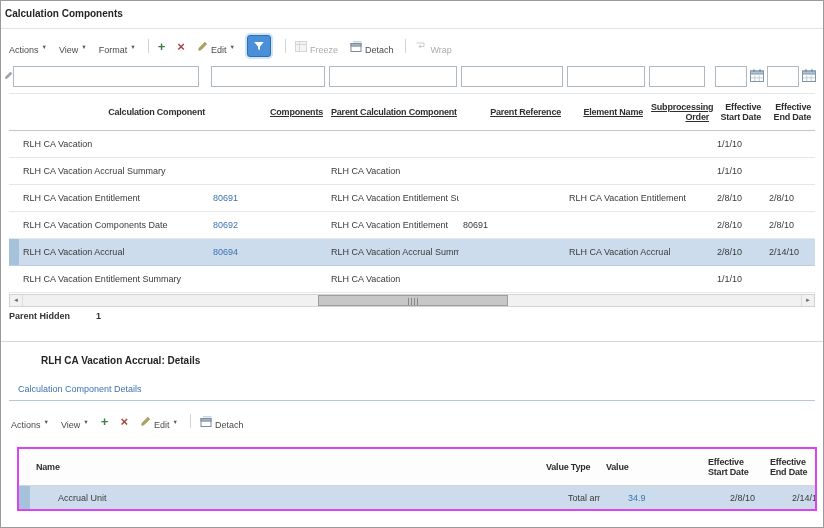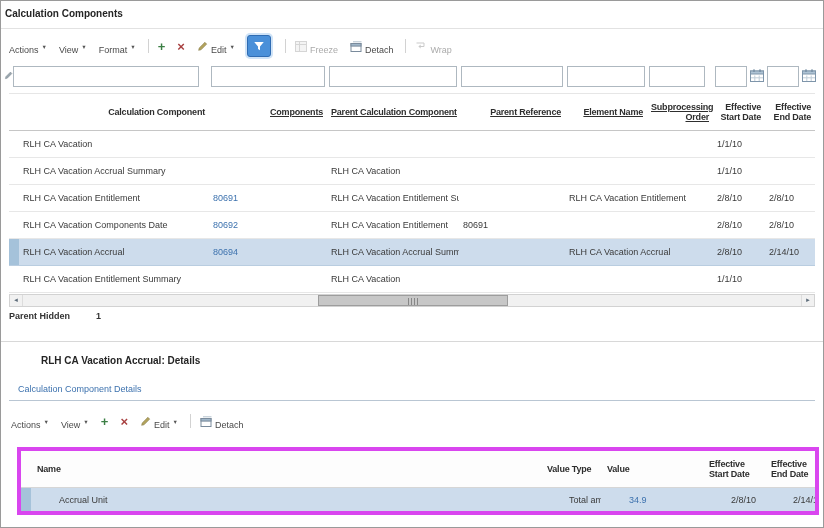--- a/index.html
+++ b/index.html
@@ -68,21 +68,21 @@
   
   .tabs{position:absolute;left:8px;top:376px;width:806px;height:23px;border-bottom:1px solid #b9c6d3;
         display:flex;align-items:center;}
   .tab{padding:4px 9px;white-space:nowrap;cursor:pointer;}
   .tab.inactive{color:#3d72ae;}
   .tab.active{color:#2c2c2c;font-weight:bold;background:#fff;border:1px solid #b9c6d3;border-bottom:1px solid #fff;
         margin-bottom:-1px;border-radius:2px 2px 0 0;}
 
   
   table.dgrid{position:absolute;left:16px;top:446px;width:798px;border-collapse:collapse;table-layout:fixed;
-        border:4px solid #d946ef;}
+        border:2px solid #d946ef;}
   .dgrid th{font-size:9px;font-weight:bold;color:#2e2e2e;text-align:left;vertical-align:middle;padding:2px 6px;
         height:32px;border-bottom:1px solid #d6d6d6;background:#fdfdfd;letter-spacing:-0.2px;}
   .dgrid th.nw{white-space:nowrap;}
   .dgrid td{font-size:9px;color:#3a3a3a;padding:0 6px;height:23px;white-space:nowrap;overflow:hidden;vertical-align:middle;}
   .dgrid td.stripe,.dgrid th.stripe{padding:0;}
   .dgrid tr.selected td{background:#cddcec;padding-left:28px;}
   .dgrid tr.selected td.stripe{background:#a5c2da;}
 </style>
 </head>
 <body>

